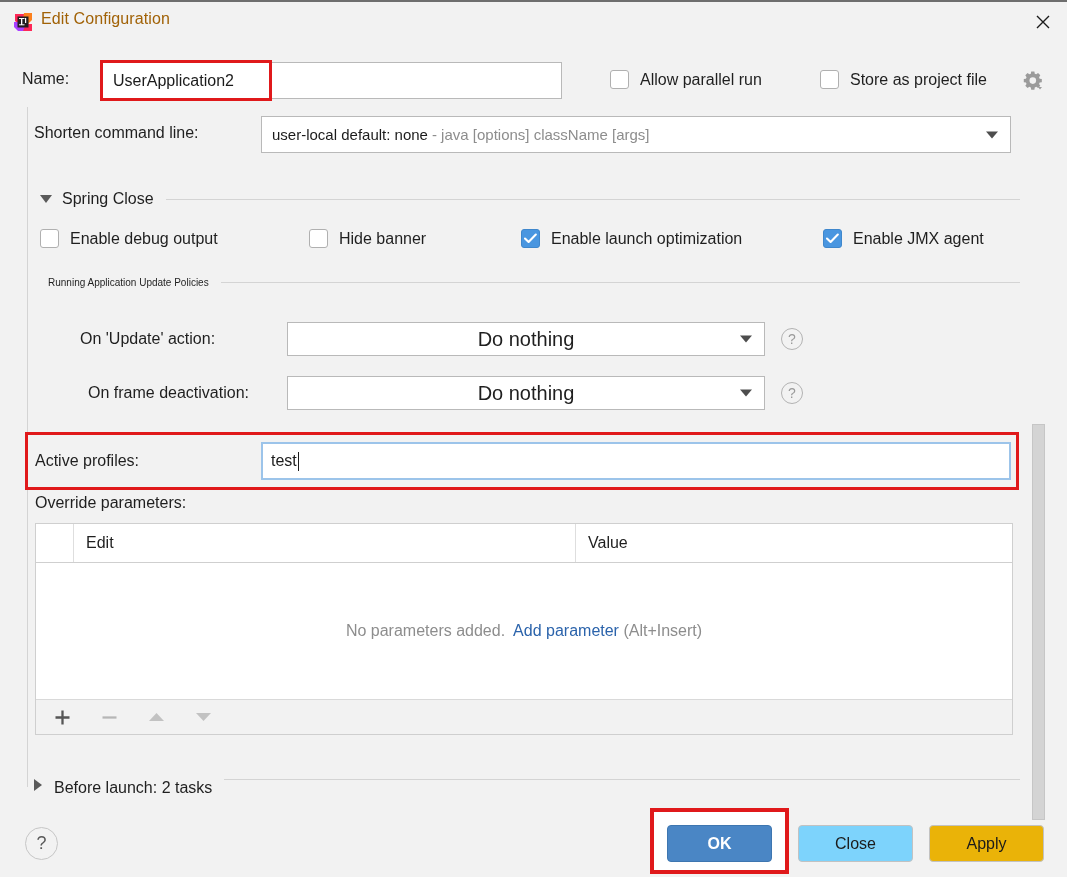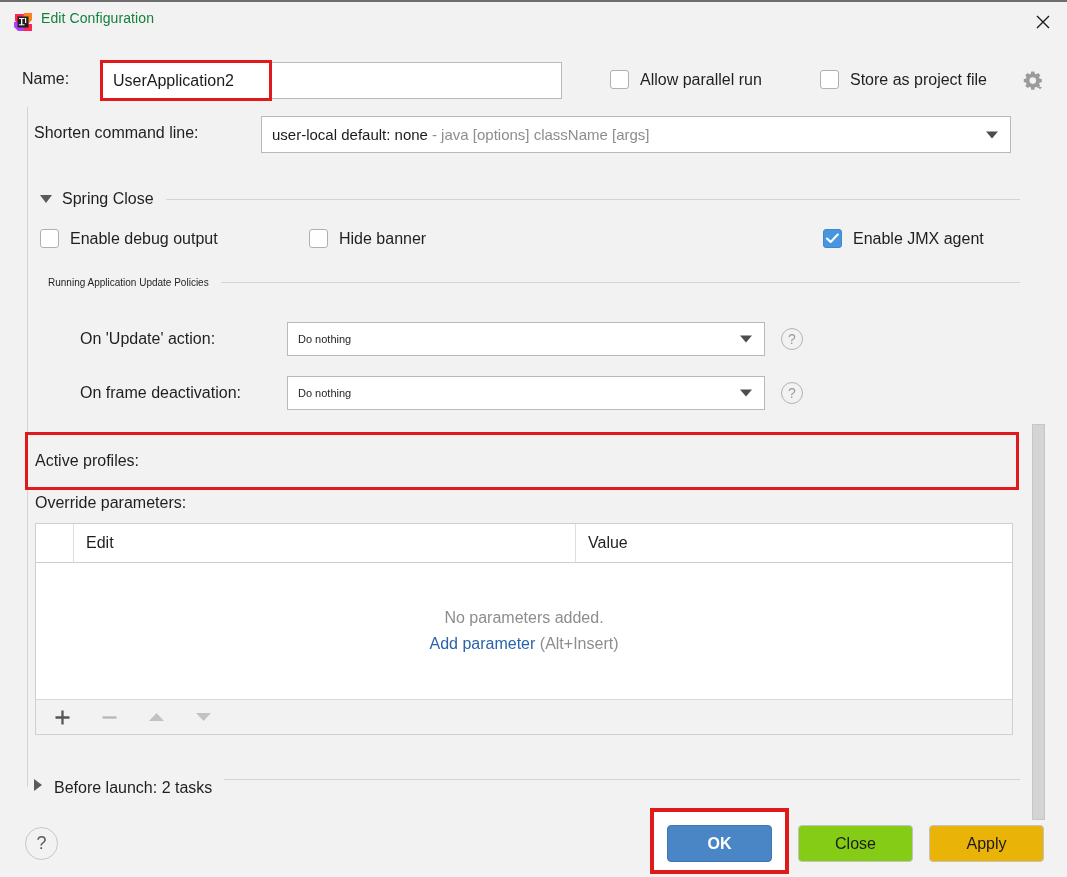--- a/index.html
+++ b/index.html
@@ -21,21 +21,21 @@
   
   #titlebar {
     position: absolute; left: 0; top: 0; width: 1067px; height: 40px;
     background: #f2f2f2;
   }
   #ij-logo {
     position: absolute; left: 13px; top: 10px; width: 20px; height: 20px;
   }
   #title-text {
     position: absolute; left: 41px; top: 8px;
-    font-size: 14px; color: #15803d; letter-spacing: .1px;
+    font-size: 16px; color: #a16207; letter-spacing: .1px;
   }
   #close-btn {
     position: absolute; right: 0px; top: 0px; width: 48px; height: 40px;
     display: flex; align-items: center; justify-content: center;
     cursor: default;
   }
   #close-btn svg { display: block; }
 
   
   #name-label {
@@ -110,26 +110,27 @@
   #cb-banner { left: 309px; top: 227px; }
   #cb-launch { left: 521px; top: 227px; }
   #cb-jmx    { left: 823px; top: 227px; }
 
   
   #rap-header { position: absolute; left: 48px; top: 275px; display: flex; align-items: center; width: 972px; }
   #rap-header .gtitle { font-size: 10px; white-space: nowrap; }
 
   .policy-label { position: absolute; font-size: 16px; }
   #lbl-update { left: 80px; top: 328px; }
-  #lbl-frame  { left: 80px; top: 382px; }
+  #lbl-frame  { left: 88px; top: 382px; }
   .policy-combo {
     position: absolute; left: 287px; width: 478px; height: 34px;
     background: #fff; border: 1px solid #b9b9b9;
     display: flex; align-items: center; padding: 12px 10px; cursor: default;
-    font-size: 11px;
+    font-size: 20px;
+    justify-content: center;
   }
   #combo-update { top: 320px; }
   #combo-frame  { top: 374px; }
   .help-circle {
     position: absolute; left: 781px; width: 22px; height: 22px;
     border: 1px solid #b3b3b3; border-radius: 50%;
     display: flex; align-items: center; justify-content: center;
     font-size: 14px; color: #9a9a9a; cursor: default;
   }
   #help-update { top: 326px; }
@@ -158,21 +159,21 @@
     border: 1px solid #cfcfcf; background: #fff;
   }
   #table-head { display: flex; height: 39px; border-bottom: 1px solid #cfcfcf; }
   #th-gutter { width: 38px; border-right: 1px solid #dedede; flex: none; }
   #th-name {
     flex: none; width: 502px; border-right: 1px solid #dedede;
     display: flex; align-items: center; padding-left: 12px; font-size: 16px;
   }
   #th-value { flex: 1; display: flex; align-items: center; padding-left: 12px; font-size: 16px; }
   #table-body {
-    height: 136px; display: flex; flex-direction: column;
+    height: 136px; display: flex; flex-direction: row;
     align-items: center; justify-content: center; gap: 8px;
   }
   #empty-msg { font-size: 16px; color: #8d8d8d; }
   #add-line { font-size: 16px; }
   #add-link { color: #2b63ab; cursor: pointer; }
   #add-shortcut { color: #8d8d8d; }
   #table-toolbar {
     height: 35px; border-top: 1px solid #d9d9d9; background: #f2f2f2;
     display: flex; align-items: center; padding-left: 14px; gap: 23px;
   }
@@ -197,21 +198,21 @@
     position: absolute; height: 37px; border-radius: 4px;
     display: flex; align-items: center; justify-content: center;
     font-size: 16px; cursor: default;
   }
   #btn-ok {
     left: 667px; top: 823px; width: 105px;
     background: #4a86c5; border: 1px solid #3e76b0; color: #fff; font-weight: bold;
   }
   #btn-close {
     left: 798px; top: 823px; width: 115px;
-    background: #84cc16; border: 1px solid #c2c2c2; color: #1b1b1b;
+    background: #7dd3fc; border: 1px solid #c2c2c2; color: #1b1b1b;
   }
   #btn-apply {
     left: 929px; top: 823px; width: 115px;
     background: #eab308; border: 1px solid #c2c2c2; color: #1b1b1b;
   }
 
   
   #scroll-track {
     position: absolute; left: 1030px; top: 108px; width: 16px; height: 712px;
     background: #f2f2f2;
@@ -288,20 +289,28 @@
   </div>
 
   <div class="cbrow" id="cb-debug">
     <div class="cbox"></div>
     <span class="cblabel">Enable debug output</span>
   </div>
   <div class="cbrow" id="cb-banner">
     <div class="cbox"></div>
     <span class="cblabel">Hide banner</span>
   </div>
+  <div class="cbrow" id="cb-launch">
+    <div class="cbox checked">
+      <svg width="13" height="11" viewBox="0 0 13 11">
+          <path d="M1 5.5 L4.6 9 L11.8 1.6" stroke="#fff" stroke-width="2.1" fill="none" stroke-linecap="round" stroke-linejoin="round"></path>
+        </svg>
+    </div>
+    <span class="cblabel">Enable launch optimization</span>
+  </div>
   <div class="cbrow" id="cb-jmx">
     <div class="cbox checked">
       <svg width="13" height="11" viewBox="0 0 13 11">
           <path d="M1 5.5 L4.6 9 L11.8 1.6" stroke="#fff" stroke-width="2.1" fill="none" stroke-linecap="round" stroke-linejoin="round"></path>
         </svg>
     </div>
     <span class="cblabel">Enable JMX agent</span>
   </div>
 
   <div id="rap-header">
@@ -317,20 +326,24 @@
   <div class="help-circle" id="help-update">?</div>
 
   <div class="policy-label" id="lbl-frame">On frame deactivation:</div>
   <div class="policy-combo" id="combo-frame">
     <span>Do nothing</span>
     <span class="combo-arrow"></span>
   </div>
   <div class="help-circle" id="help-frame">?</div>
 
   <div id="profiles-label">Active profiles:</div>
+  <div id="profiles-field">
+    <span id="profiles-value">test</span>
+    <span id="caret"></span>
+  </div>
   <div id="profiles-redbox"></div>
 
   <div id="override-label">Override parameters:</div>
   <div id="table-wrap">
     <div id="table-head">
       <div id="th-gutter"></div>
       <div id="th-name">Edit</div>
       <div id="th-value">Value</div>
     </div>
     <div id="table-body">

